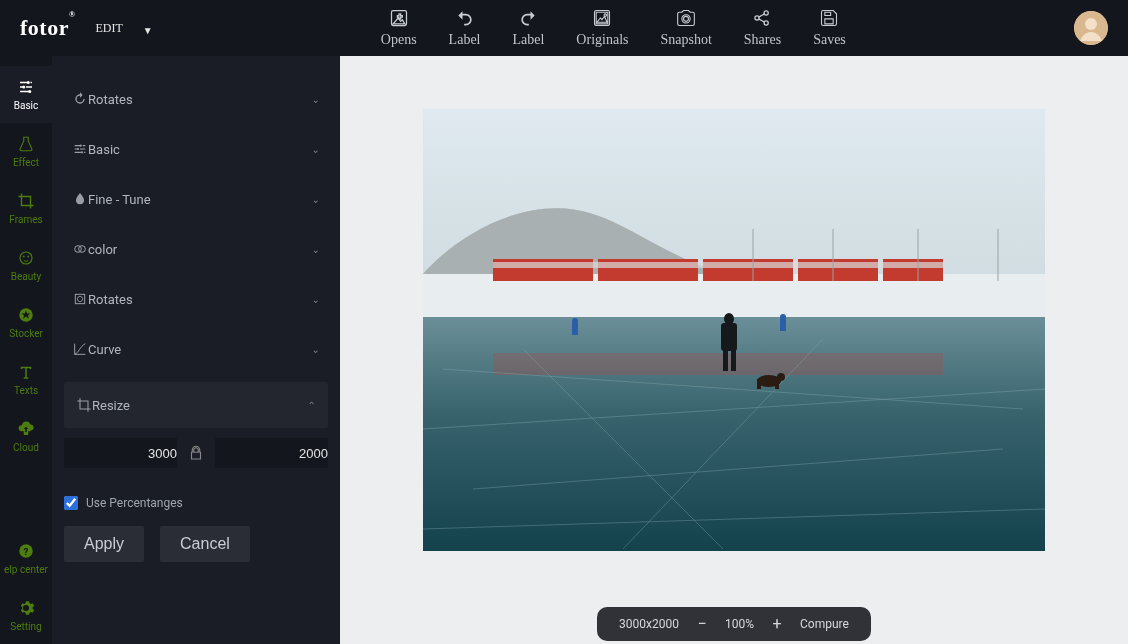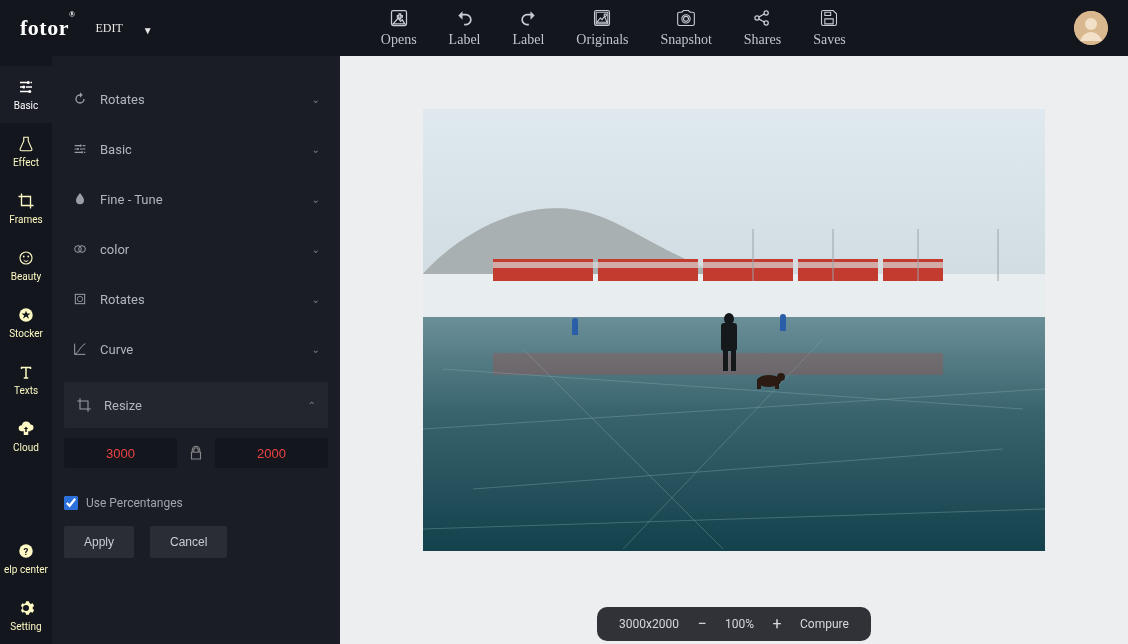--- a/index.html
+++ b/index.html
@@ -17,41 +17,41 @@
 .toolbar-btn .icon { width: 20px; height: 20px; display: flex; align-items: center; justify-content: center; }
 .toolbar-btn .label { font-size: 14px; color: #c0c5cc; }
 .avatar { width: 34px; height: 34px; border-radius: 50%; background: linear-gradient(135deg,#e8c9a0,#c89970); display: flex; align-items: center; justify-content: center; overflow: hidden; }
 .avatar svg { width: 100%; height: 100%; }
 
 
 .main { display: flex; flex: 1; overflow: hidden; }
 
 
 .nav-rail { width: 52px; background: #13161d; display: flex; flex-direction: column; padding-top: 10px; }
-.nav-item { display: flex; flex-direction: column; align-items: center; gap: 4px; padding: 12px 0; cursor: pointer; color: #fef9c3; }
+.nav-item { display: flex; flex-direction: column; align-items: center; gap: 4px; padding: 12px 0; cursor: pointer; color: #4d7c0f; }
 .nav-item.active { background: #1a1d25; color: #fff; }
 .nav-item .icon { width: 18px; height: 18px; display: flex; align-items: center; justify-content: center; }
 .nav-item .label { font-size: 10px; }
 .nav-spacer { flex: 1; }
 
 
 .side-panel { width: 288px; background: #1a1d25; display: flex; flex-direction: column; padding-top: 18px; }
-.panel-row { display: flex; align-items: center; height: 50px; padding: 0 20px; gap: 12px; cursor: pointer; font-size: 13px; color: #b0b6be; }
+.panel-row { display: flex; align-items: center; height: 50px; padding: 0 20px; cursor: pointer; font-size: 13px; color: #b0b6be; }
 .panel-row .icon { width: 16px; height: 16px; display: flex; align-items: center; justify-content: center; color: #999ea6; }
 .panel-row .chev { margin-left: auto; font-size: 10px; color: #7a8088; }
 .panel-section { background: #23262f; margin: 8px 12px 0 12px; border-radius: 2px; text-align: center; }
 .panel-section .panel-row { padding: 0 12px; height: 46px; }
 .resize-controls { padding: 0 12px 14px 12px; }
 .resize-inputs { display: flex; align-items: center; gap: 10px; margin-top: 10px; }
-.resize-inputs input { flex: 1; width: 0; height: 30px; background: #13161d; border: none; color: #ef4444; text-align: center; font-size: 13px; border-radius: 2px; outline: none; }
+.resize-inputs input { flex: 1; width: 0; height: 30px; background: #13161d; border: none; color: #e5e5e5; text-align: right; font-size: 13px; border-radius: 2px; outline: none; }
 .lock-icon { width: 18px; height: 18px; display: flex; align-items: center; justify-content: center; color: #888; }
 .checkbox-row { display: flex; align-items: center; gap: 8px; margin: 14px 12px 0 12px; font-size: 12px; color: #a0a6ae; }
 .checkbox-row input { width: 14px; height: 14px; accent-color: #2a6fdb; }
 .button-row { display: flex; gap: 16px; margin: 16px 12px 0 12px; }
-.button-row button { flex: 0 0 auto; padding: 9px 20px; background: #2a2d36; border: none; color: #c8cdd5; font-size: 12px; cursor: pointer; border-radius: 2px; }
+.button-row button { flex: 0 0 auto; padding: 9px 20px; background: #2a2d36; border: none; color: #c8cdd5; font-size: 16px; cursor: pointer; border-radius: 2px; }
 
 
 .canvas-area { flex: 1; background: #eceef0; position: relative; display: flex; flex-direction: column; }
 .canvas-viewport { flex: 1; display: flex; align-items: center; justify-content: center; }
 .image-holder { width: 622px; height: 442px; background: #a8c4d0; position: relative; overflow: hidden; }
 .image-holder svg { width: 100%; height: 100%; display: block; }
 
 
 .status-bar { height: 40px; display: flex; justify-content: center; align-items: center; padding-bottom: 0; }
 .status-inner { display: flex; align-items: center; gap: 16px; background: #303238; color: #d5d8dd; padding: 0 22px; height: 34px; border-radius: 10px; font-size: 12px; }

